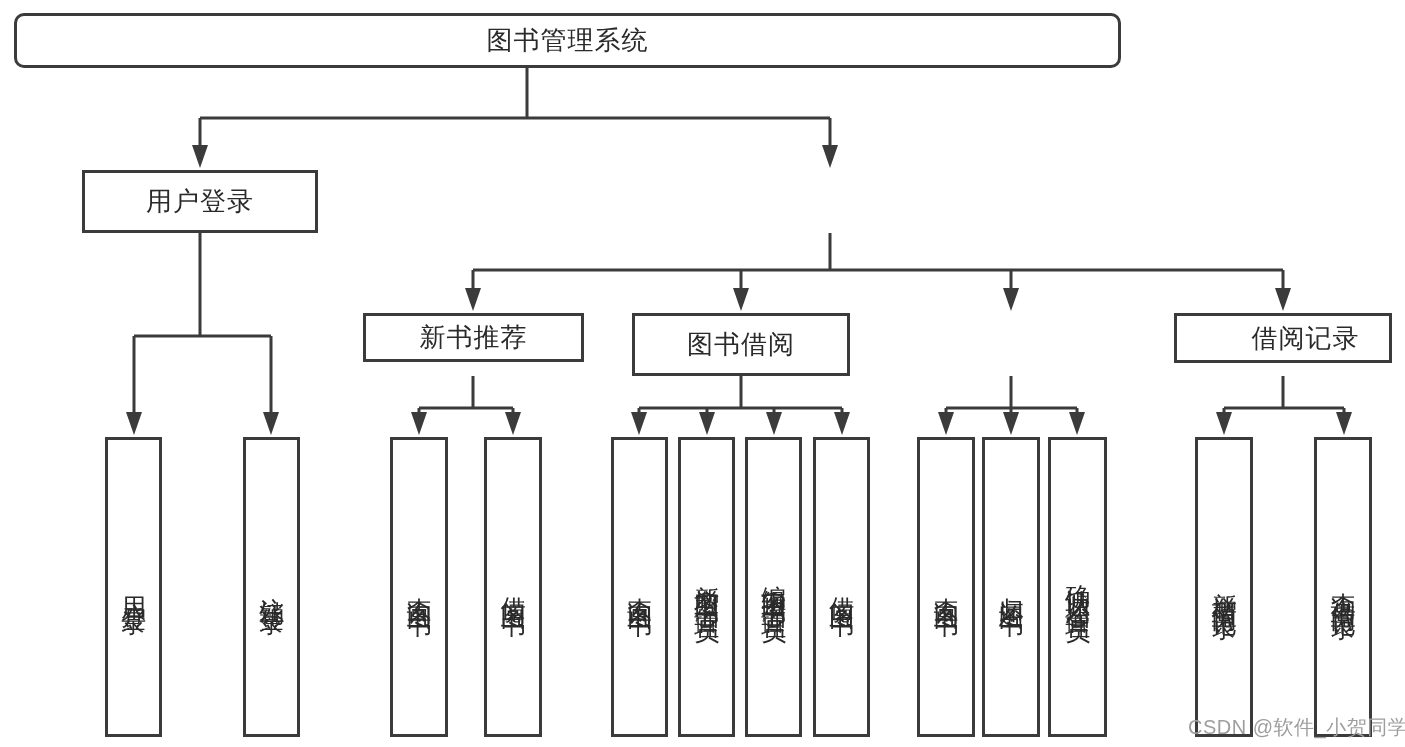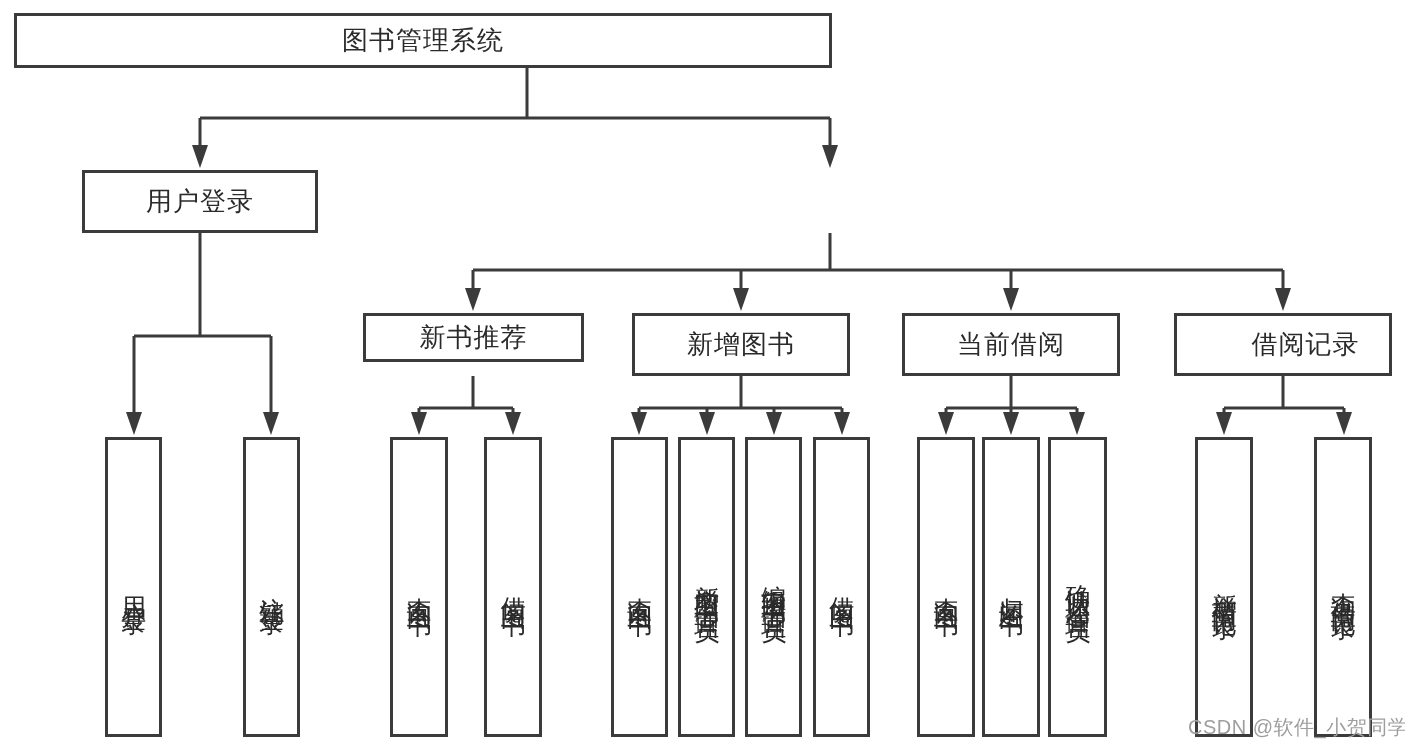--- a/index.html
+++ b/index.html
@@ -29,29 +29,29 @@
   }
   .hnode { font-size: 26px; letter-spacing: 1px; }
   .vnode .vtext {
     writing-mode: vertical-rl;
     text-orientation: mixed;
     font-size: 25px;
     line-height: 1.1;
     letter-spacing: 5px;
   }
   
-  .n-root  { left: 14px;  top: 13px;  width: 818px; height: 55px; }
+  .n-root  { left: 14px;  top: 13px;  width: 1107px; height: 55px; border-radius: 10px; }
   
   .n-login { left: 82px;  top: 170px; width: 236px; height: 63px; }
   .n-mgmt  { left: 712px; top: 170px; width: 236px; height: 63px; }
   
   .n-s0 { left: 363px;  top: 313px; width: 221px; height: 49px; }
   .n-s1 { left: 632px;  top: 313px; width: 218px; height: 63px; }
   .n-s2 { left: 902px;  top: 313px; width: 218px; height: 63px; }
-  .n-s3 { left: 1174px; top: 313px; width: 218px; height: 63px; padding-left: 45px; }
+  .n-s3 { left: 1174px; top: 313px; width: 218px; height: 50px; padding-left: 45px; }
   
   .leaf { top: 437px; height: 300px; }
   .n-a0 { left: 105px;  width: 57px; }
   .n-a1 { left: 243px;  width: 57px; }
   .n-b0 { left: 390px;  width: 58px; }
   .n-b1 { left: 484px;  width: 58px; }
   .n-c0 { left: 611px;  width: 57px; }
   .n-c1 { left: 678px;  width: 57px; }
   .n-c2 { left: 745px;  width: 57px; }
   .n-c3 { left: 813px;  width: 57px; }
@@ -124,24 +124,21 @@
   </div>
 
   <div class="node hnode n-login">
     <span>用户登录</span>
   </div>
 
   <div class="node hnode n-s0">
     <span>新书推荐</span>
   </div>
   <div class="node hnode n-s1">
-    <span>新增图书</span>
-  </div>
-  <div class="node hnode n-s2">
-    <span>当前借阅</span>
+    <span>图书借阅</span>
   </div>
   <div class="node hnode n-s3">
     <span>借阅记录</span>
   </div>
 
   <div class="node vnode leaf n-a0">
     <span class="vtext">用户登录</span>
   </div>
   <div class="node vnode leaf n-a1">
     <span class="vtext">注销登录</span>

